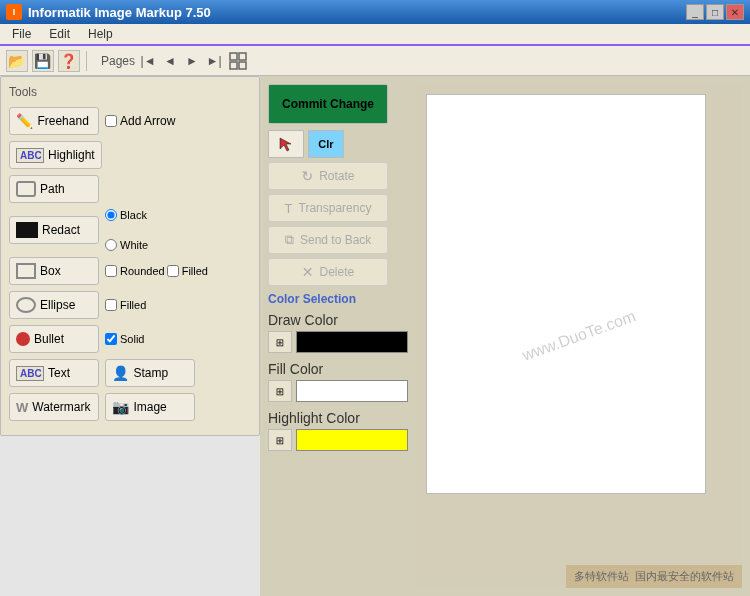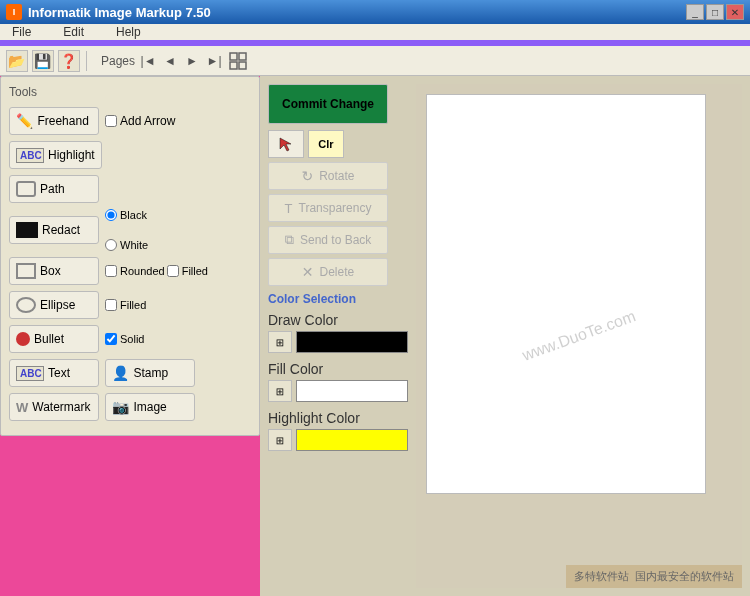--- a/index.html
+++ b/index.html
@@ -51,23 +51,23 @@
       display: flex;
       align-items: center;
       justify-content: center;
       font-size: 10px;
       cursor: pointer;
       color: #333;
     }
     .title-btn.close { background: #e06060; }
     .menu-bar {
       background: #f0ede0;
-      border-bottom: 6px solid #8b5cf6;
-      display: flex;
-      gap: 24px;
+      border-bottom: 2px solid #8b5cf6;
+      display: flex;
+      gap: 10px;
       padding: 2px 8px;
       height: 22px;
       align-items: center;
     }
     .menu-item {
       font-size: 12px;
       color: #333;
       cursor: pointer;
       padding: 1px 4px;
     }
@@ -122,21 +122,21 @@
       color: #555;
     }
     .main-content {
       display: flex;
       height: calc(596px - 24px - 22px - 30px);
       background: #d4cfb8;
     }
     .left-panel {
       width: 260px;
       padding: 0;
-      background: #ec4899;
+      background: #e5e5e5;
     }
     .tools-box {
       background: #e8e4d0;
       border: 1px solid #bbb;
       padding: 8px;
       border-radius: 2px;
     }
     .tools-title {
       font-size: 12px;
       color: #555;
@@ -257,21 +257,21 @@
       background: #f0ede0;
       border: 1px solid #bbb;
       cursor: pointer;
       display: flex;
       align-items: center;
       justify-content: center;
     }
     .clr-btn {
       width: 36px;
       height: 28px;
-      background: #fef9c3;
+      background: #7dd3fc;
       border: 1px solid #bbb;
       cursor: pointer;
       font-size: 11px;
       font-weight: bold;
     }
     .action-btn-disabled {
       width: 120px;
       height: 28px;
       background: #e8e4d0;
       border: 1px solid #ccc;

